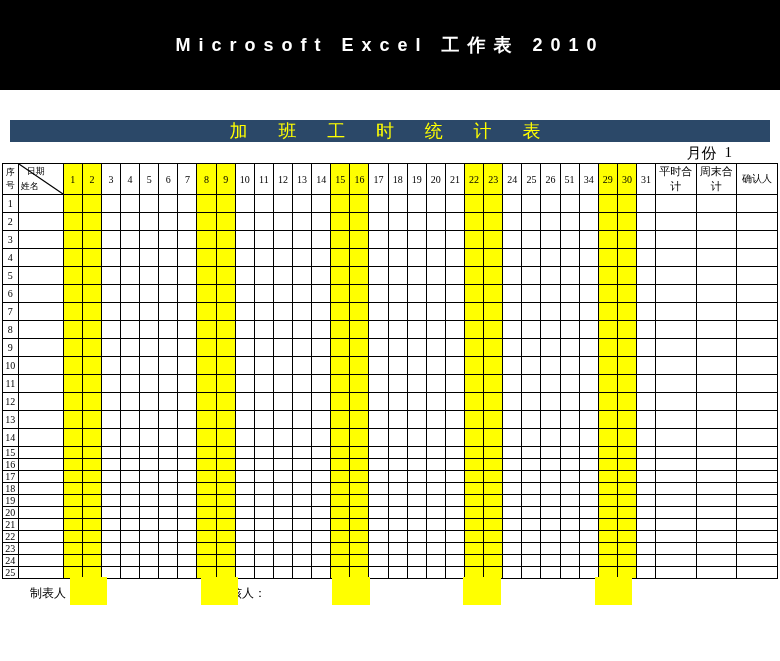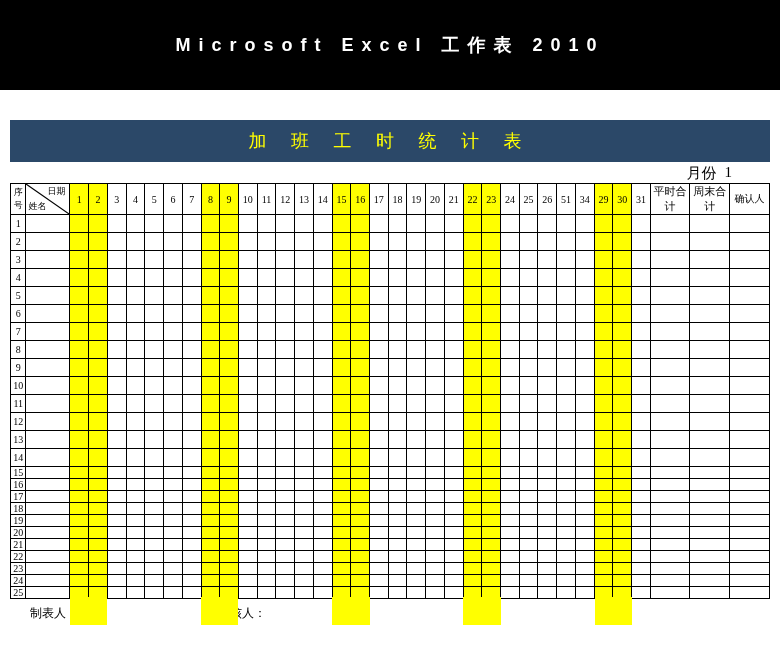--- a/index.html
+++ b/index.html
@@ -22,38 +22,38 @@
     letter-spacing: 8px;
     font-family: "SimHei", "黑体", sans-serif;
   }
   .gap {
     height: 30px;
     background: #ffffff;
   }
   .blue-title {
     background: #2b4868;
     color: #ffff00;
-    height: 42px;
+    height: 22px;
     display: flex;
     align-items: center;
     justify-content: center;
     font-size: 18px;
     letter-spacing: 10px;
-    font-family: Liberation Serif, serif;
+    font-family: Liberation Mono, monospace;
     margin: 0 10px;
   }
   .month-row {
     display: flex;
     justify-content: flex-end;
     padding: 2px 40px 0 0;
     font-size: 15px;
   }
   .month-row span { margin-right: 8px; }
   .table-wrap {
-    padding: 0 10px;
+    padding: 0 2px;
   }
   table {
     border-collapse: collapse;
     width: 100%;
     table-layout: fixed;
   }
   th, td {
     border: 1px solid #000000;
     padding: 0;
     font-size: 10px;
@@ -74,21 +74,21 @@
     height: 26px;
     font-size: 9px;
   }
   .header-diag svg {
     position: absolute;
     top: 0; left: 0;
     width: 100%; height: 100%;
   }
   .diag-date {
     position: absolute;
-    top: 1px; right: 4px;
+    top: 1px; right: 18px;
     font-size: 9px;
   }
   .diag-name {
     position: absolute;
     bottom: 1px; left: 2px;
     font-size: 9px;
   }
   tbody tr.tall td { height: 18px; }
   tbody tr.short td { height: 12px; }
   th.day-header { height: 26px; font-size: 10px; }

